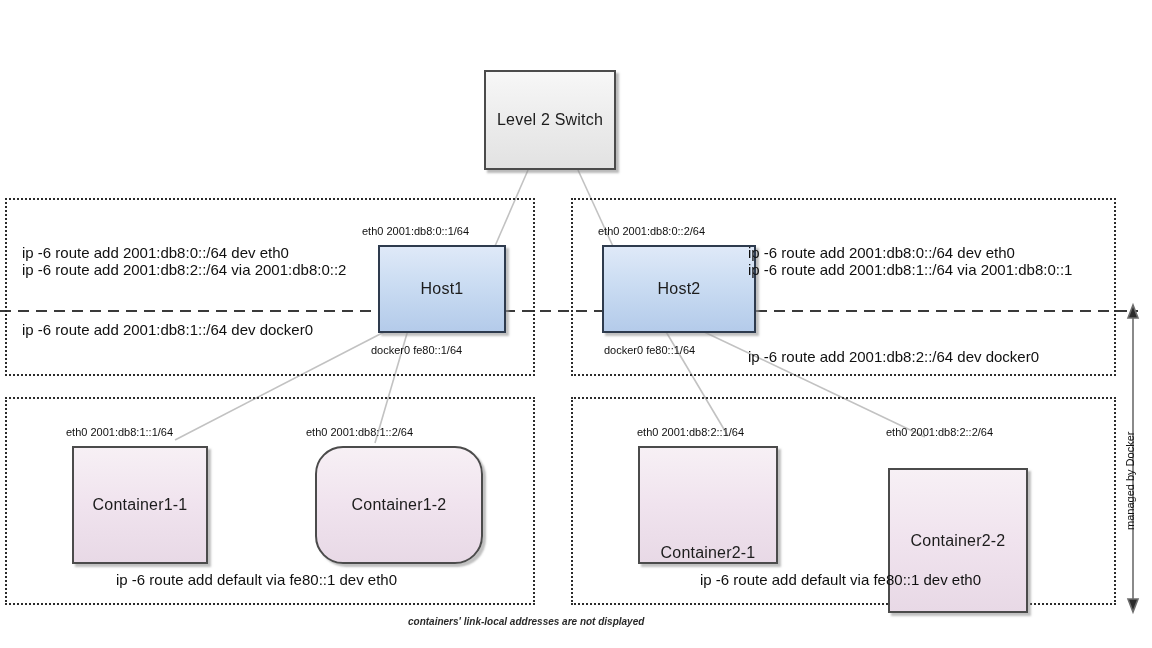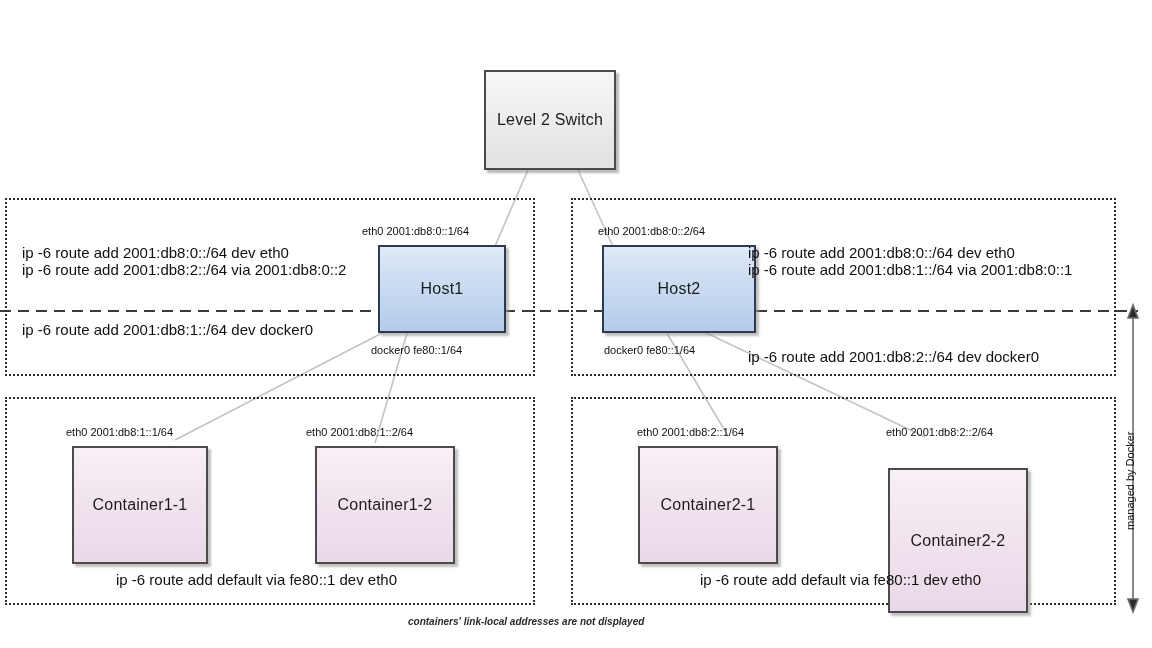--- a/index.html
+++ b/index.html
@@ -160,28 +160,28 @@
   <div class="txt cmd" style="left:748px; top:245px;">ip -6 route add 2001:db8:0::/64 dev eth0</div>
   <div class="txt cmd" style="left:748px; top:262px;">ip -6 route add 2001:db8:1::/64 via  2001:db8:0::1</div>
   <div class="txt cmd" style="left:748px; top:322px;margin-top:27px;">ip -6 route add 2001:db8:2::/64 dev docker0</div>
 
   <div class="txt" style="left:66px; top:425px;">eth0 2001:db8:1::1/64</div>
   <div class="node container-box" style="left:72px; top:446px; width:136px; height:118px;">
     <span>Container1-1</span>
   </div>
 
   <div class="txt" style="left:306px; top:425px;">eth0 2001:db8:1::2/64</div>
-  <div class="node container-box" style="left:315px; top:446px; width:140px; height:118px;">
+  <div class="node container-box" style="left:315px; top:446px; width:168px; height:118px;border-radius:28px;">
     <span>Container1-2</span>
   </div>
 
   <div class="txt cmd" style="left:116px; top:572px;">ip -6 route add default via fe80::1 dev eth0</div>
 
   <div class="txt" style="left:637px; top:425px;">eth0 2001:db8:2::1/64</div>
-  <div class="node container-box" style="left:638px; top:446px; width:140px; height:118px;">
+  <div class="node container-box" style="left:638px; top:446px; width:140px; height:118px;align-items:flex-end;">
     <span>Container2-1</span>
   </div>
 
   <div class="txt" style="left:886px; top:425px;">eth0 2001:db8:2::2/64</div>
   <div class="node container-box" style="left:888px; top:468px; width:140px; height:145px;">
     <span>Container2-2</span>
   </div>
 
   <div class="txt cmd" style="left:700px; top:572px;">ip -6 route add default via fe80::1 dev eth0</div>
 

